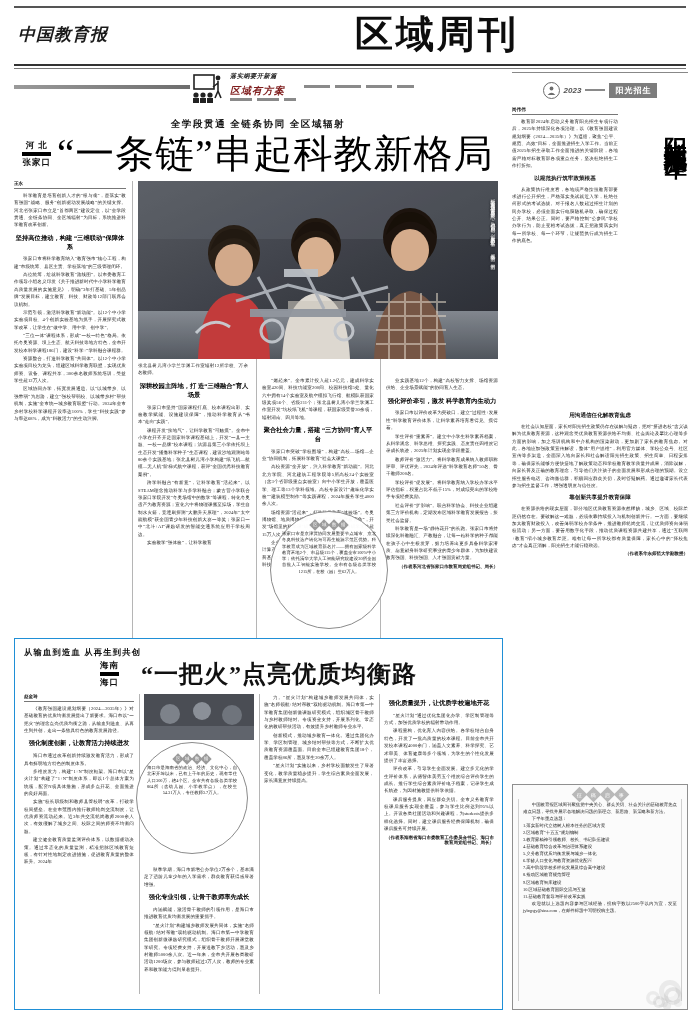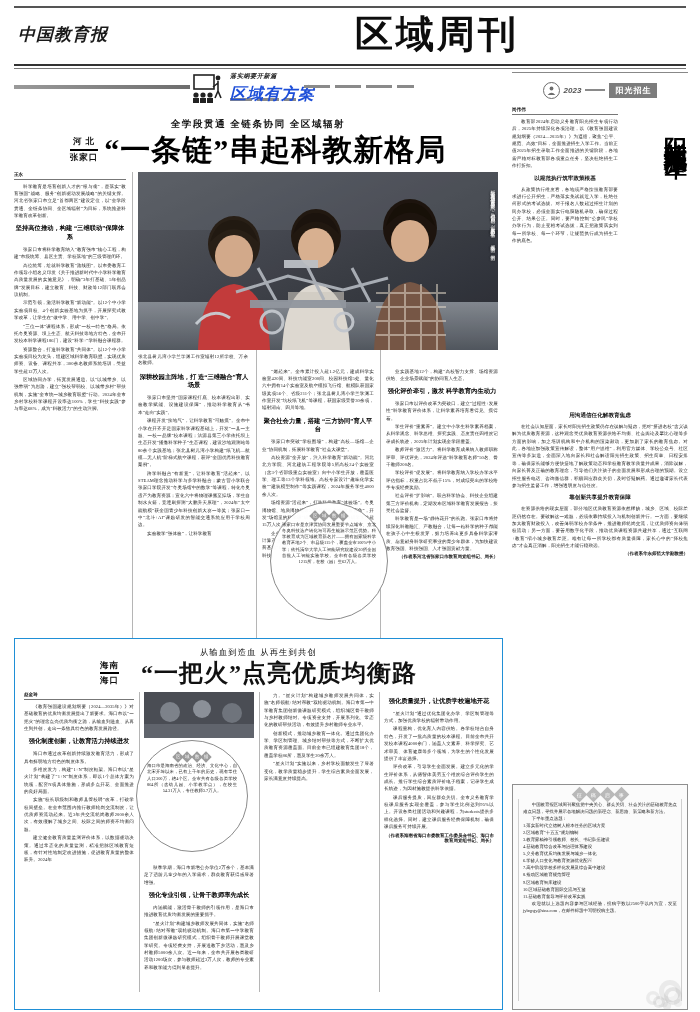--- a/index.html
+++ b/index.html
@@ -151,24 +151,24 @@
   .banner-kicker {
     font-family: "Liberation Sans", sans-serif;
     font-size: 6.2px;
     font-weight: bold;
     font-style: italic;
     color: #1a1a1a;
     letter-spacing: 0.5px;
   }
   .banner-main {
     font-family: "Liberation Sans", sans-serif;
-    font-size: 16px;
+    font-size: 10px;
     font-weight: bold;
     font-style: italic;
-    color: #1d4ed8;
+    color: #7f1d1d;
     letter-spacing: 1px;
     margin-top: 3px;
   }
   .banner-dashes {
     position: absolute;
     top: 13px; left: 290px;
     width: 110px; height: 3px;
     background: repeating-linear-gradient(90deg,#8a8a8a 0 26px, transparent 26px 31px);
   }
   .banner-dashes2 {
@@ -193,25 +193,25 @@
     gap: 6px;
     margin-bottom: 6px;
   }
   .locale {
     font-size: 8.5px;
     font-weight: bold;
     line-height: 1.35;
     text-align: center;
     letter-spacing: 1px;
   }
-  .locale .l1 { border-bottom: 2px solid #000000; padding-bottom: 1px; display: block; }
+  .locale .l1 { border-bottom: 4px solid #000000; padding-bottom: 1px; display: block; }
   .locale .l2 { display: block; padding-top: 1px; }
   .main-head {
-    font-size: 30px;
-    font-weight: bold;
+    font-size: 39px;
+    font-weight: normal;
     letter-spacing: 1px;
     line-height: 1.05;
     color: #000;
   }
 
   
   .top-body {
     position: relative;
     margin-top: 2px;
     height: 548px;
@@ -411,23 +411,23 @@
     top: 632px;
     width: 489px;
     height: 372px;
     box-sizing: border-box;
     border: 1.6px solid #1f8fd6;
     background: #fff;
     padding: 8px 9px 6px 9px;
     overflow: hidden;
   }
   .ab-shoulder {
-    text-align: center;
+    text-align: left;
     font-size: 8.3px;
-    font-weight: normal;
+    font-weight: bold;
     letter-spacing: 1.2px;
     margin-bottom: 2px;
   }
   .ab-head-row {
     display: flex; align-items: center; justify-content: center; gap: 22px;
     margin-bottom: 5px;
   }
   .ab-main-head {
     font-size: 24px;
     font-weight: bold;

